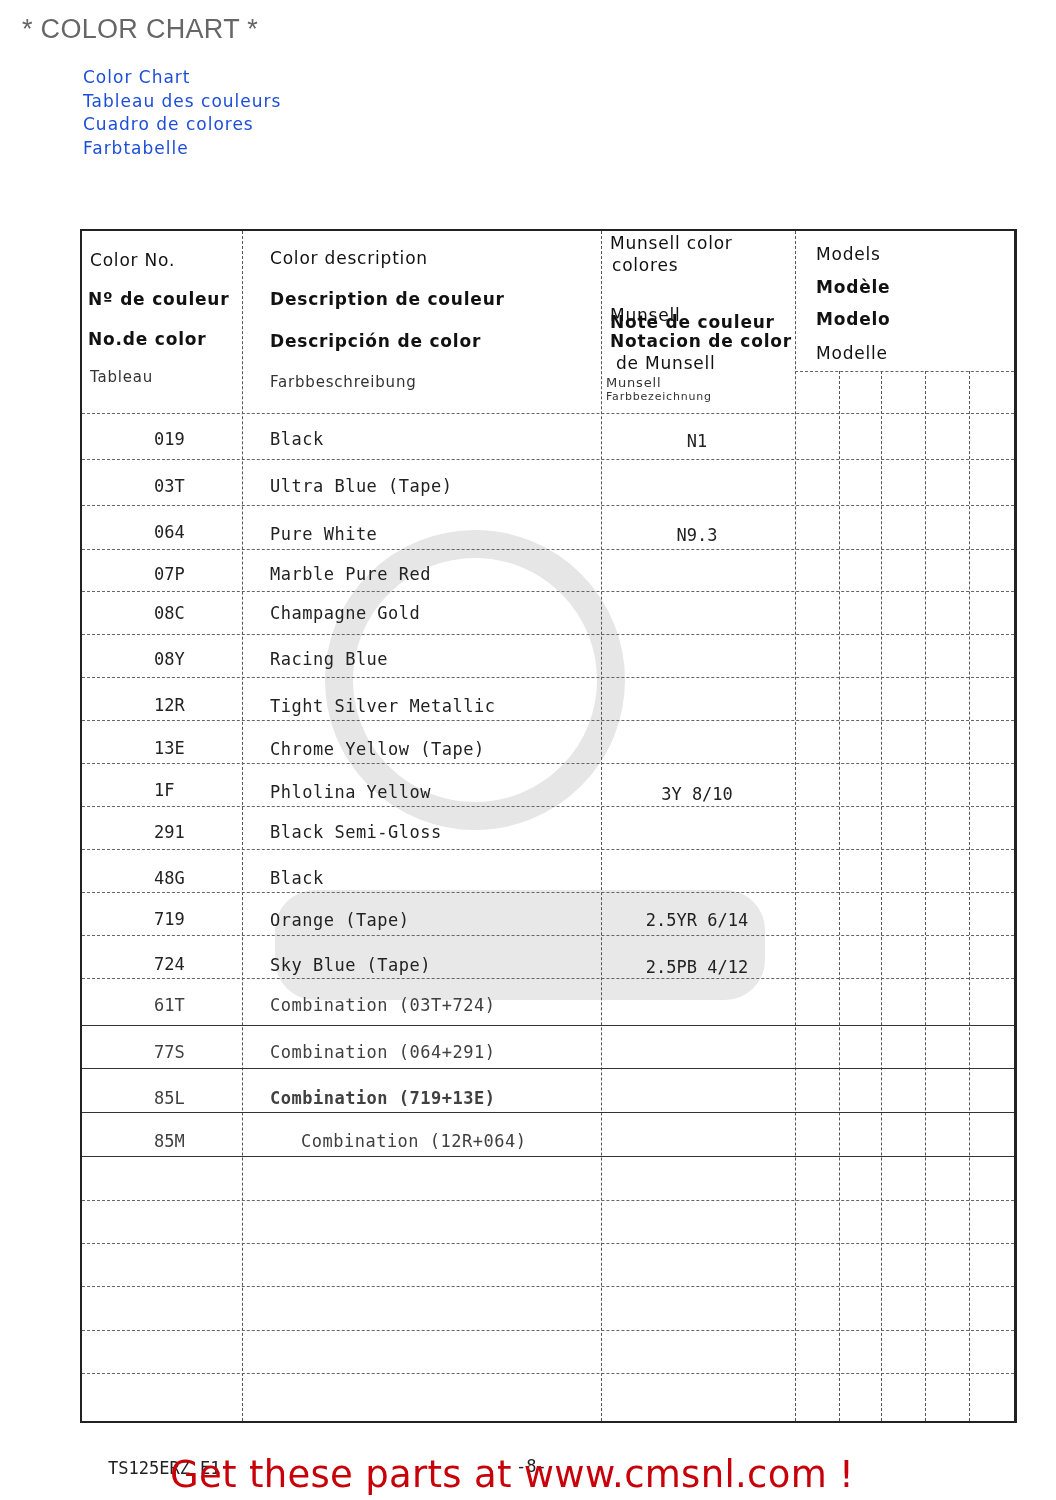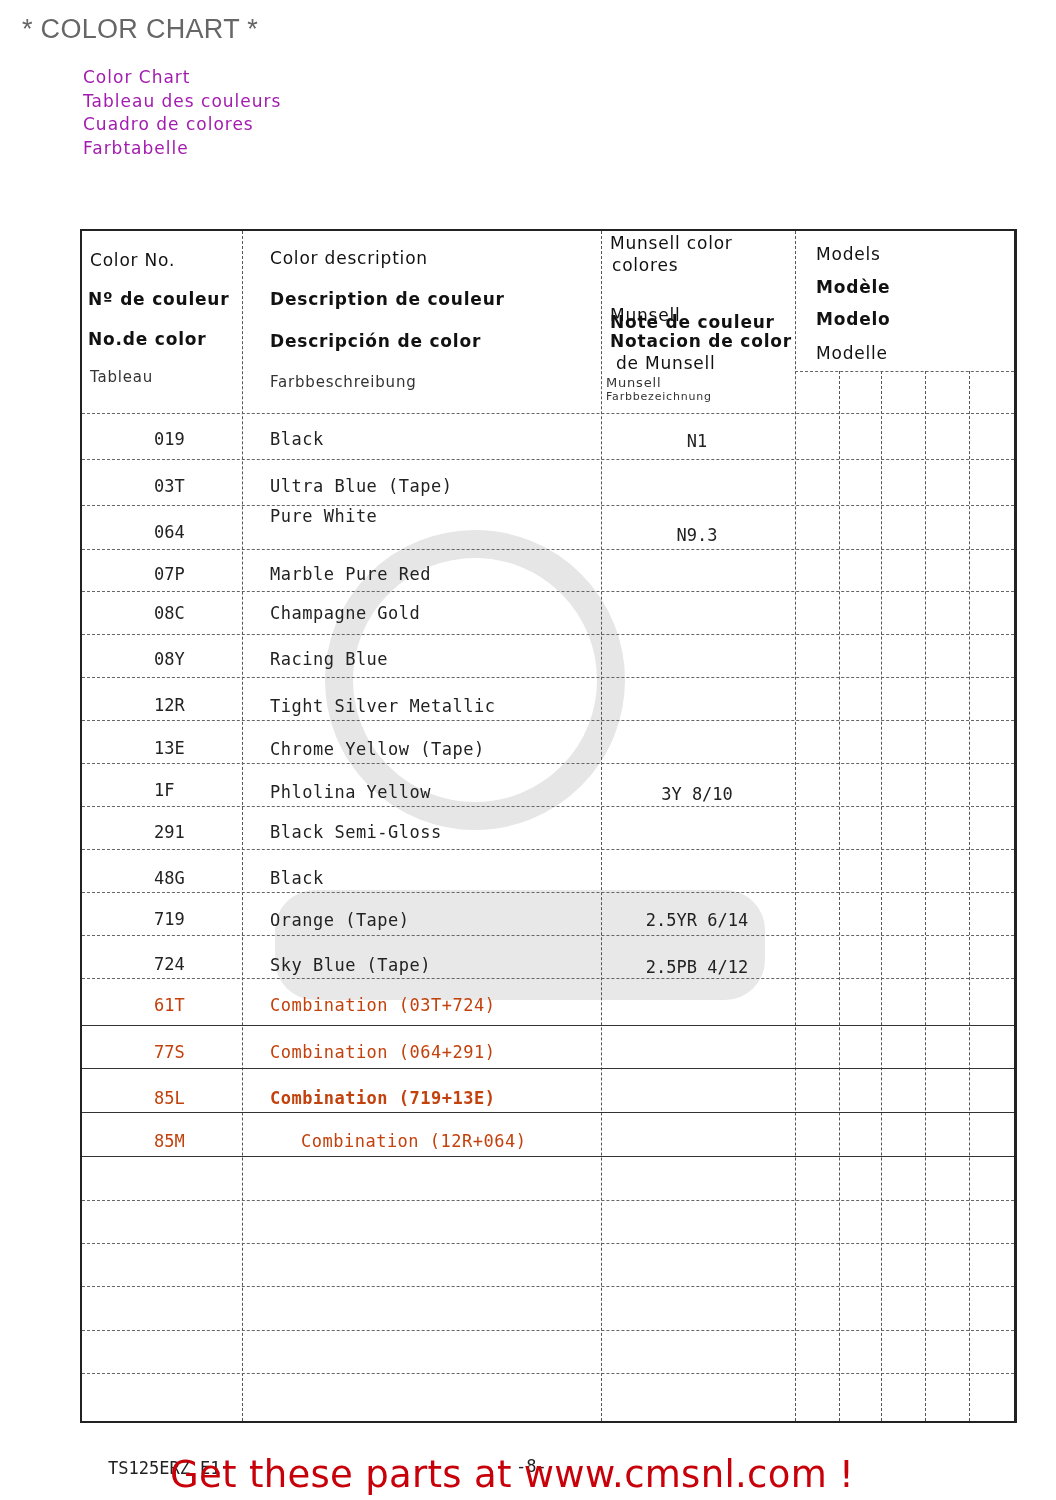--- a/index.html
+++ b/index.html
@@ -1,18 +1,18 @@
 <!DOCTYPE html>
 <html><head>
   <meta charset="utf-8">
   <style>
     html, body { margin: 0; padding: 0; background: #ffffff; }
     body { width: 1056px; height: 1500px; position: relative; overflow: hidden; font-family: "DejaVu Sans", sans-serif; color: #111; }
     .page-heading { position: absolute; left: 22px; top: 14px; font-family: "Liberation Sans", sans-serif; font-size: 27px; color: #666; letter-spacing: 0.3px; }
-    .title-block { position: absolute; left: 83px; top: 66px; font-family: "DejaVu Sans", sans-serif; font-size: 17px; line-height: 23.5px; letter-spacing: 1px; color: #a21caf; }
+    .title-block { position: absolute; left: 83px; top: 66px; font-family: "DejaVu Sans", sans-serif; font-size: 17px; line-height: 23.5px; letter-spacing: 1px; color: #1d4ed8; }
     .title-block div { white-space: nowrap; }
 
     .watermark { position: absolute; left: 255px; top: 530px; width: 510px; height: 470px; pointer-events: none; }
     .watermark .wm-circle { position: absolute; left: 70px; top: 0px; width: 300px; height: 300px; border: 28px solid #e6e6e6; border-radius: 50%; box-sizing: border-box; }
     .watermark .wm-badge { position: absolute; left: 20px; top: 360px; width: 490px; height: 110px; background: #e8e8e8; border-radius: 40px; }
     .watermark .wm-cms { position: absolute; left: 175px; top: 235px; font-family: "DejaVu Sans", sans-serif; font-weight: bold; font-size: 150px; color: #e2e2e2; letter-spacing: -4px; line-height: 1; }
     .watermark .wm-url { position: absolute; left: 50px; top: 383px; font-family: "DejaVu Sans", sans-serif; font-weight: bold; font-size: 56px; color: #ffffff; letter-spacing: 1px; line-height: 1; }
 
     .table { position: absolute; left: 80px; top: 229px; width: 937px; height: 1194px; border: 2px solid #222; border-right-width: 3px; box-sizing: border-box; }
     .vline { position: absolute; top: 0; bottom: 0; border-left: 1px dashed #555; }
@@ -20,21 +20,21 @@
     .hline.solid { border-top: 1.5px solid #333; }
 
     .hdr { position: absolute; font-family: "DejaVu Sans", sans-serif; font-size: 17px; letter-spacing: 0.8px; white-space: nowrap; color: #111; }
     .hdr.light { color: #333; font-size: 15px; }
     .hdr.bold { font-weight: 600; }
 
     .cell { position: absolute; font-family: "DejaVu Sans Mono", monospace; font-size: 17px; white-space: nowrap; color: #222; }
     .cell.code { left: 72px; }
     .cell.desc { left: 188px; letter-spacing: 0.5px; }
     .cell.munsell { text-align: center; width: 190px; left: 520px; }
-    .cell.combo { color: #c2410c; font-weight: 500; }
+    .cell.combo { color: #404040; font-weight: 500; }
 
     .footer-left { position: absolute; left: 108px; top: 1458px; font-family: "DejaVu Sans Mono", monospace; font-size: 17px; color: #222; }
     .footer-page { position: absolute; left: 516px; top: 1456px; font-family: "DejaVu Sans Mono", monospace; font-size: 17px; color: #222; }
     .promo { position: absolute; left: 170px; top: 1453px; font-family: "DejaVu Sans", sans-serif; font-size: 37px; color: #c8000a; white-space: nowrap; letter-spacing: 0.3px; }
   </style>
 </head>
 <body>
 
 <div class="page-heading">* COLOR CHART *</div>
 
@@ -114,21 +114,21 @@
     <div class="cell desc" style="top:198px;">Black</div>
     <div class="cell munsell" style="top:200px;">N1</div>
   </div>
   <div>
     <div class="cell code" style="top:245px;">03T</div>
     <div class="cell desc" style="top:245px;">Ultra Blue (Tape)</div>
     <div class="cell munsell" style="top:245px;"></div>
   </div>
   <div>
     <div class="cell code" style="top:291px;">064</div>
-    <div class="cell desc" style="top:275px;">Pure White</div>
+    <div class="cell desc" style="top:293px;">Pure White</div>
     <div class="cell munsell" style="top:294px;">N9.3</div>
   </div>
   <div>
     <div class="cell code" style="top:333px;">07P</div>
     <div class="cell desc" style="top:333px;">Marble Pure Red</div>
     <div class="cell munsell" style="top:333px;"></div>
   </div>
   <div>
     <div class="cell code" style="top:372px;">08C</div>
     <div class="cell desc" style="top:372px;">Champagne Gold</div>

